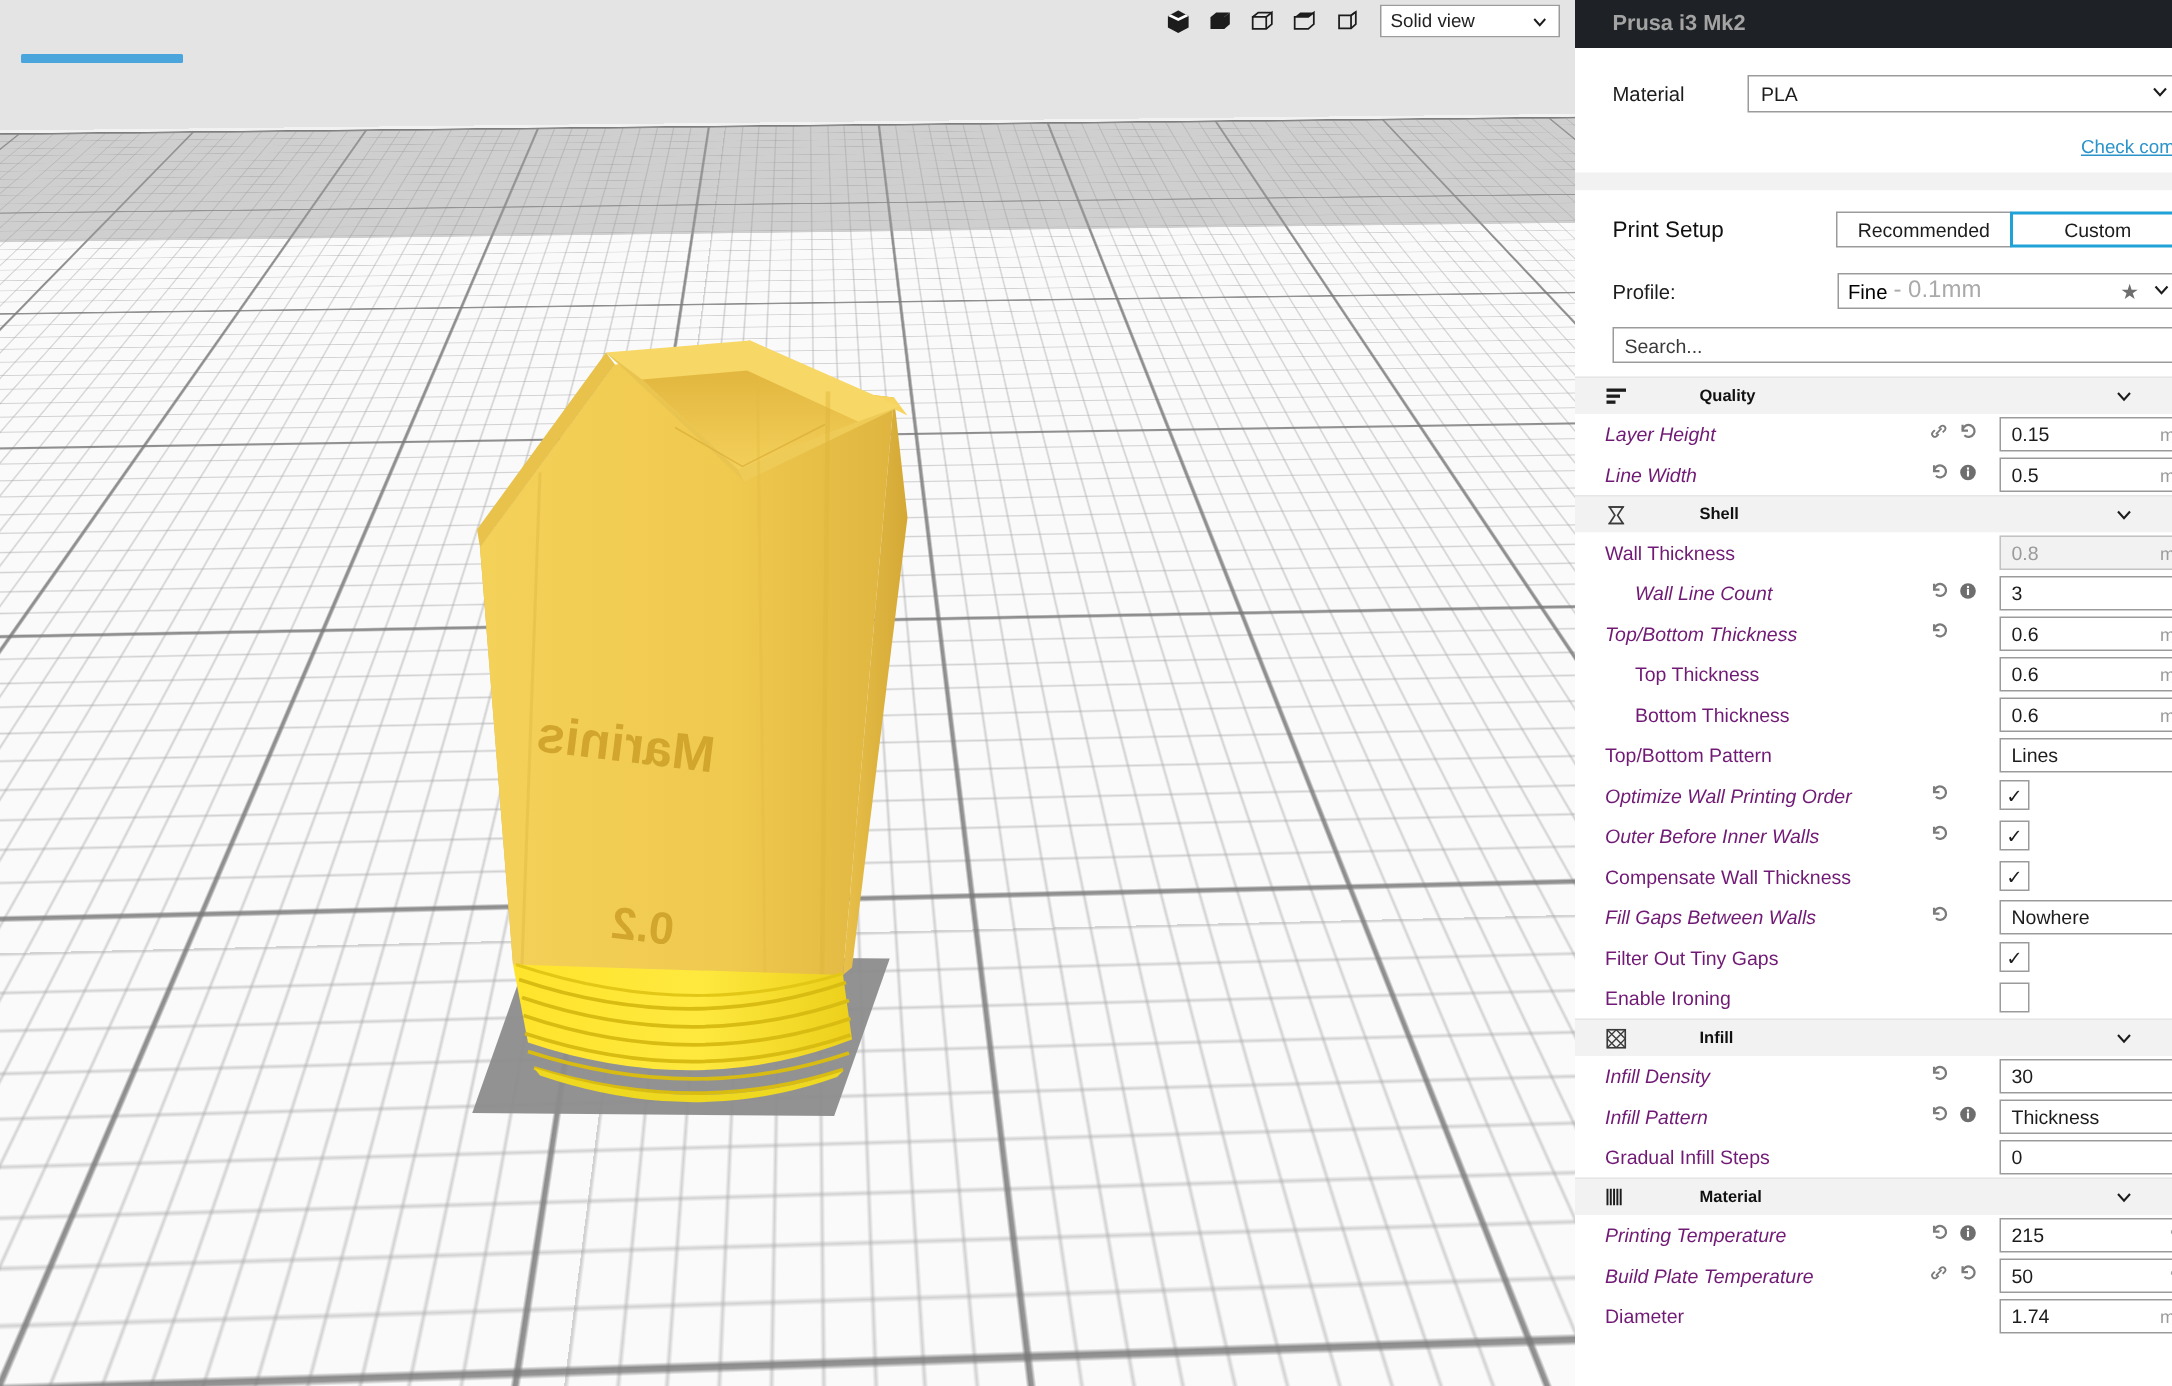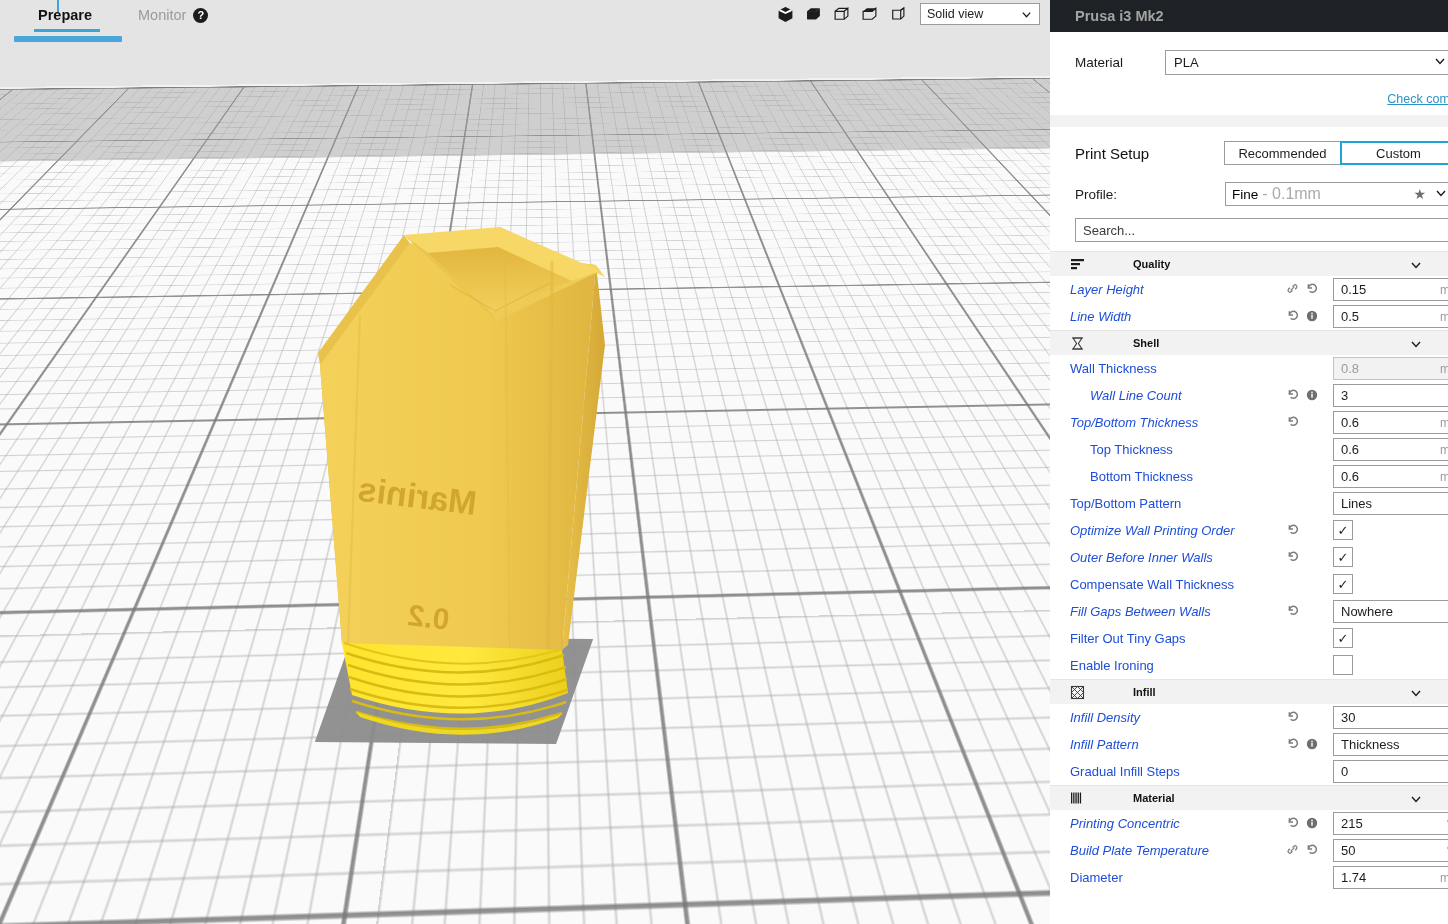--- a/index.html
+++ b/index.html
@@ -166,21 +166,21 @@
   }
   .cat .cat-icon { width: 18px; height: 16px; margin-right: 10px; display:flex; align-items:center; }
   .cat .cat-label { font-size: 11px; font-weight: bold; color: #111; margin-left: 35px; }
   .cat .cat-chev { position: absolute; right: 78px; top: 5px; }
 
   .srow {
     height: 27px; display: flex; align-items: center; position: relative;
     background: #fff;
   }
   .srow .slabel {
-    font-size: 13px; color: #1d4ed8; padding-left: 20px; flex: 0 0 auto;
+    font-size: 13px; color: #701a75; padding-left: 20px; flex: 0 0 auto;
   }
   .srow.italic .slabel { font-style: italic; }
   .srow.indent1 .slabel { padding-left: 40px; }
   .icons {
     position: absolute; left: 236px; top: 0; height: 27px;
     display: flex; align-items: center; gap: 6px;
   }
   .field {
     position: absolute; left: 283px; top: 2px; width: 190px; height: 23px;
     border: 1px solid #9b9b9b; background: #fff;
@@ -281,30 +281,20 @@
           <path d="M46,428 Q159,466 264,430" fill="none" stroke="#d9bc12" stroke-width="2.5"></path>
           <path d="M52,476 Q163,512 266,477" fill="none" stroke="#d9bc12" stroke-width="2.5"></path>
           <path d="M56,487 Q164,520 262,488" fill="none" stroke="#d9bc12" stroke-width="2.5"></path>
           <path d="M44,418 Q158,456 262,424" fill="none" stroke="#e2c717" stroke-width="2"></path>
 
           <path d="M56,487 Q164,522 262,489 L258,493 Q163,527 60,492 Z" fill="#efd820"></path>
         </g>
       </svg>
     </div>
 
-    <div class="tabs">
-      <div class="tab-tick"></div>
-      <div class="tab prepare">
-        <span>Prepare</span>
-      </div>
-      <div class="tab monitor">
-        <span>Monitor</span>
-        <span class="help-badge">?</span>
-      </div>
-    </div>
 
     <div class="view-tools">
       <div class="cube-btn">
         <svg width="17" height="17" viewBox="0 0 16 16">
           <path d="M8 1 L14.5 4.4 L14.5 11.6 L8 15 L1.5 11.6 L1.5 4.4 Z" fill="#1c1c1c"></path>
           <path d="M8 1 L14.5 4.4 L8 7.6 L1.5 4.4 Z" fill="#fff"></path>
           <path d="M8 1 L12.6 3.4 L8 5.6 L3.4 3.4 Z" fill="#1c1c1c"></path>
         </svg>
       </div>
       <div class="cube-btn">
@@ -629,21 +619,21 @@
                 <rect x="9.8" y="1.5" width="1.3" height="11"></rect>
               </g>
             </svg>
           </span>
           <span class="cat-label">Material</span>
           <span class="cat-chev"><svg width="12" height="12" viewBox="0 0 12 12">
               <path d="M2 4 L6 8.5 L10 4" fill="none" stroke="#1c1c1c" stroke-width="1.4"></path>
             </svg></span>
         </div>
         <div class="srow italic">
-          <span class="slabel">Printing Concentric</span>
+          <span class="slabel">Printing Temperature</span>
           <span class="icons">
             <span><svg width="14" height="14" viewBox="0 0 14 14">
                 <path d="M3.4 6.6 a4 4 0 1 1 1.2 3.6" fill="none" stroke="#7b7b7b" stroke-width="1.5"></path>
                 <path d="M3.4 3.2 L3.4 7 L7 7" fill="none" stroke="#7b7b7b" stroke-width="1.5"></path>
               </svg></span>
             <span><svg width="12" height="12" viewBox="0 0 12 12">
                 <circle cx="6" cy="6" r="5.2" fill="#6e6e6e"></circle>
                 <rect x="5.3" y="4.7" width="1.4" height="4" fill="#fff"></rect>
                 <rect x="5.3" y="2.6" width="1.4" height="1.5" fill="#fff"></rect>
               </svg></span>

